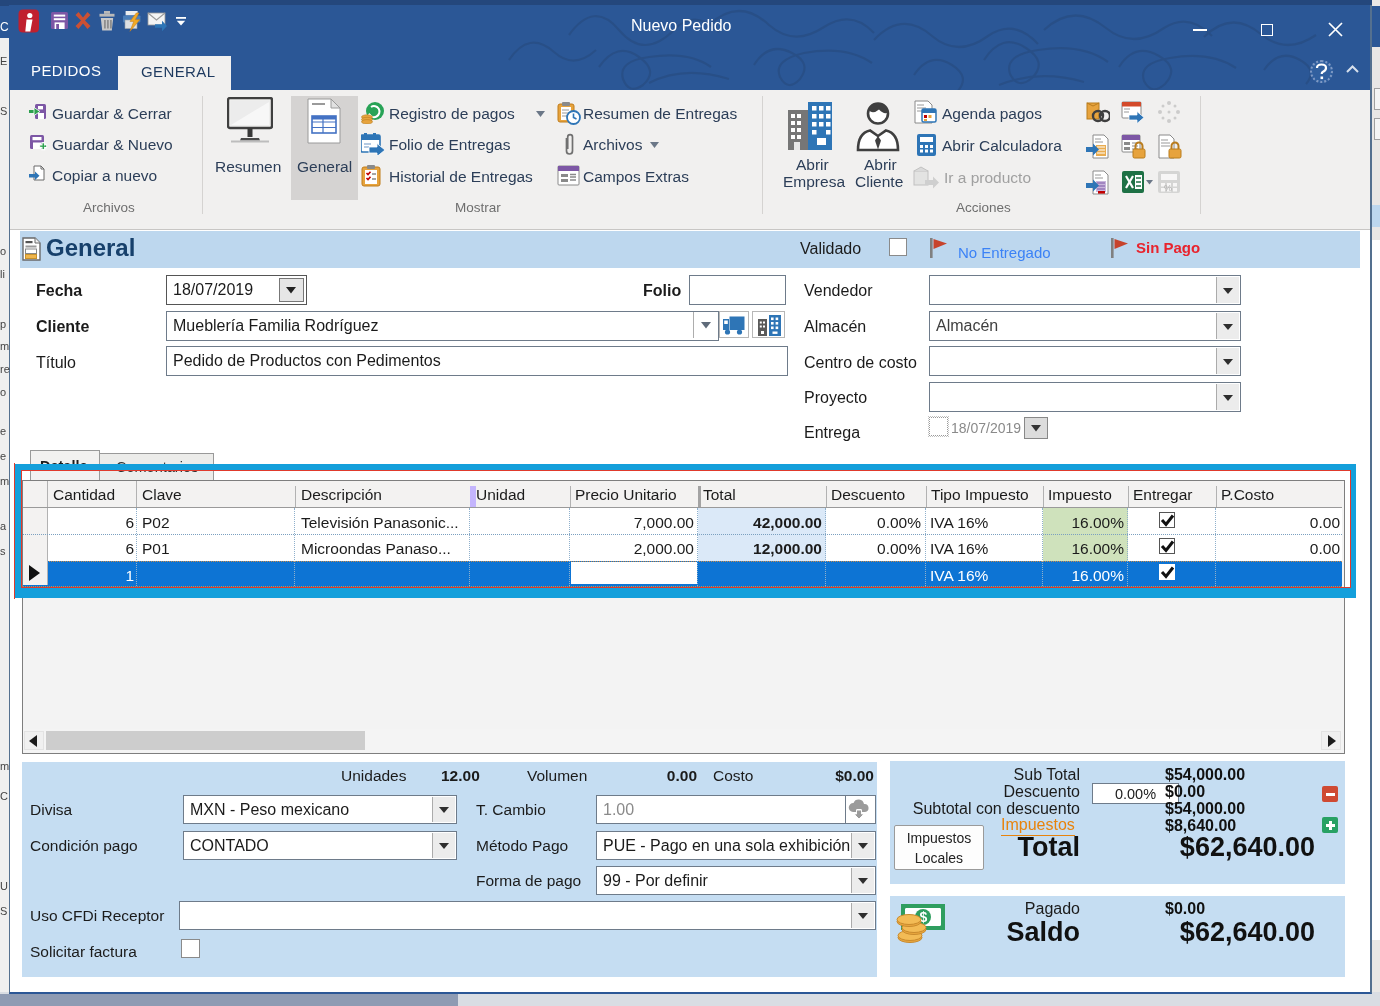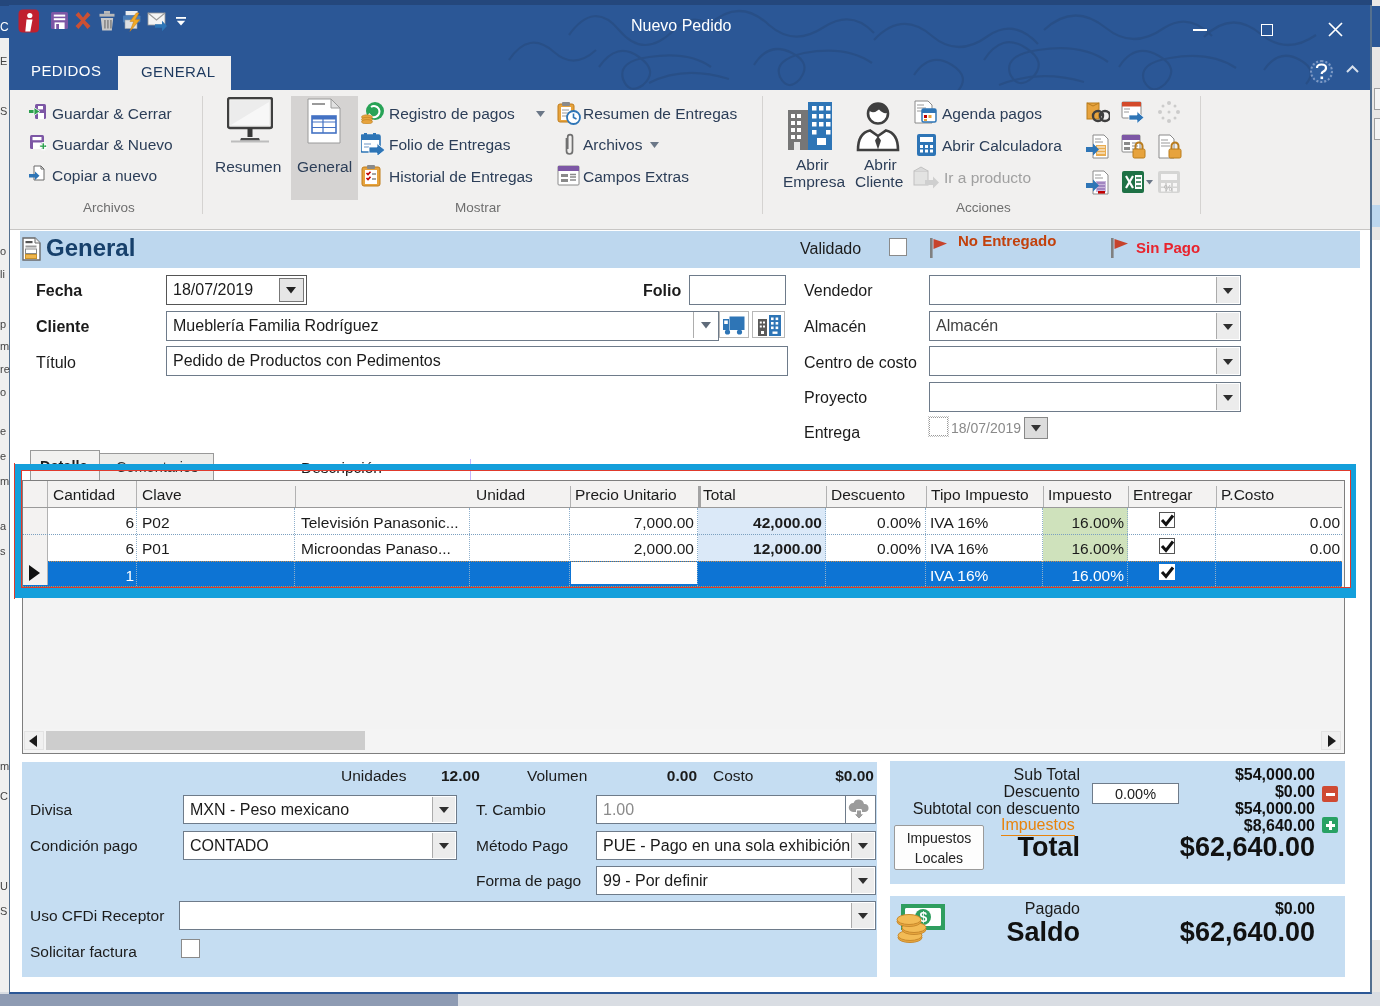--- a/index.html
+++ b/index.html
@@ -29,21 +29,21 @@
 
 .gcell{position:absolute;font-size:15.5px;color:#1b1b1b;overflow:hidden;white-space:nowrap}
 .rnum{text-align:right}
 .chk{position:absolute;width:14px;height:14px;background:#fff;border:1.5px solid #555}
 .chk svg{position:absolute;left:-2px;top:-2px}
 
 .bpanel{position:absolute;background:#c5ddf2}
 .blbl{position:absolute;font-size:15.5px;color:#1b1b1b}
 .bbold{font-weight:bold}
 .tlbl{position:absolute;font-size:16px;color:#1b1b1b;text-align:right}
-.tval{position:absolute;font-size:16px;color:#111;font-weight:bold;text-align:right}
+.tval{position:absolute;font-size:16px;color:#111;font-weight:bold;}
 </style></head>
 <body>
 <div class="abs" id="bgtop"></div>
 <div class="abs" id="bgleft">
     <div class="abs" style="left:0;top:0;width:9px;height:32px;background:#2b5796"></div>
     <div class="tx" style="left:0px;top:14px;font-size:12px;color:#fff">C(</div>
   </div>
 <div class="abs" id="bgright"></div>
 <div class="abs" id="bgbottom"></div>
 <div class="abs" id="win"></div>
@@ -396,21 +396,21 @@
       <rect x="3.5" y="12" width="11" height="4.5" fill="#fff" stroke="#888"></rect>
       <rect x="3.5" y="17.5" width="11" height="4" fill="#f0b64d" stroke="#c8922c"></rect>
     </svg>
 <div class="tx" style="left:46px;top:234px;font-size:24px;font-weight:bold;color:#17406b">General</div>
 <div class="flbl" style="left:800px;top:240px">Validado</div>
 <div class="abs" style="left:889px;top:238px;width:16px;height:16px;background:#fff;border:1px solid #8a8a8a"></div>
 <svg class="abs" style="left:929px;top:238px" width="22" height="20" viewBox="0 0 22 20">
       <rect x="1" y="0" width="2.6" height="20" fill="#808080"></rect>
       <path d="M4.5,1 L18,5.5 L4.5,11 Z" fill="#c7432c"></path>
     </svg>
-<div class="tx" style="left:958px;top:232px;font-size:15px;font-weight:bold;color:#c2410c">No Entregado</div>
+<div class="tx" style="left:958px;top:244px;font-size:15px;font-weight:normal;color:#3b82f6">No Entregado</div>
 <svg class="abs" style="left:1110px;top:238px" width="22" height="20" viewBox="0 0 22 20">
       <rect x="1" y="0" width="2.6" height="20" fill="#808080"></rect>
       <path d="M4.5,1 L18,5.5 L4.5,11 Z" fill="#c7432c"></path>
     </svg>
 <div class="tx" style="left:1136px;top:239px;font-size:15px;font-weight:bold;color:#e8232d">Sin Pago</div>
 
 <div class="flbl" style="left:36px;top:282px;font-weight:bold">Fecha</div>
 <div class="fbox" style="left:166px;top:275px;width:139px;height:28px;border-color:#555">
       <span class="in">18/07/2019</span>
  <div class="abs" style="right:2px;top:2px;width:23px;height:22px;background:#e6e6e6;border:1px solid #777">
@@ -498,21 +498,21 @@
 <div class="tx" style="left:40px;top:458px;font-size:14.5px;color:#1b1b1b;font-weight:bold">Detalle</div>
 </div>
 <div id="grid">
 <div class="abs" style="left:22px;top:480px;width:1321px;height:272px;background:#f3f3f3;border:1px solid #7e7e7e"></div>
 
 <div class="abs" style="left:23px;top:481px;width:1319px;height:26px;background:#f3f2f1;border-bottom:1px solid #9a9a9a"></div>
 <div class="gcell" style="left:23px;top:481px;width:24px;height:26px;border-right:1px solid #b2b2b2"></div>
 <div class="gcell" style="left:53px;top:486px;width:80px;height:21px">Cantidad</div>
     <div class="abs" style="left:136px;top:481px;width:1px;height:26px;background:#b2b2b2"></div>
 <div class="gcell" style="left:137px;top:486px;width:153px;border-right:1px solid #b2b2b2;height:21px;padding-left:5px">Clave</div>
-<div class="gcell" style="left:296px;top:459px;width:169px;border-right:1px solid #c4b5fd;height:21px;padding-left:5px">Descripción</div>
+<div class="gcell" style="left:296px;top:486px;width:169px;border-right:6px solid #c4b5fd;height:21px;padding-left:5px">Descripción</div>
 <div class="gcell" style="left:471px;top:486px;width:94px;border-right:1px solid #b2b2b2;height:21px;padding-left:5px">Unidad</div>
 <div class="gcell" style="left:570px;top:486px;width:123px;border-right:3px solid #a3a3a3;height:21px;padding-left:5px">Precio Unitario</div>
 <div class="gcell" style="left:698px;top:486px;width:123px;border-right:1px solid #b2b2b2;height:21px;padding-left:5px">Total</div>
 <div class="gcell" style="left:826px;top:486px;width:95px;border-right:1px solid #b2b2b2;height:21px;padding-left:5px">Descuento</div>
 <div class="gcell" style="left:926px;top:486px;width:112px;border-right:1px solid #b2b2b2;height:21px;padding-left:5px">Tipo Impuesto</div>
 <div class="gcell" style="left:1043px;top:486px;width:80px;border-right:1px solid #b2b2b2;height:21px;padding-left:5px">Impuesto</div>
 <div class="gcell" style="left:1128px;top:486px;width:83px;border-right:1px solid #b2b2b2;height:21px;padding-left:5px">Entregar</div>
 <div class="gcell" style="left:1216px;top:486px;width:124px;height:21px;padding-left:5px">P.Costo</div>
 
 <div class="abs" style="left:23px;top:508px;width:1319px;height:53px;background:#fff"></div>

